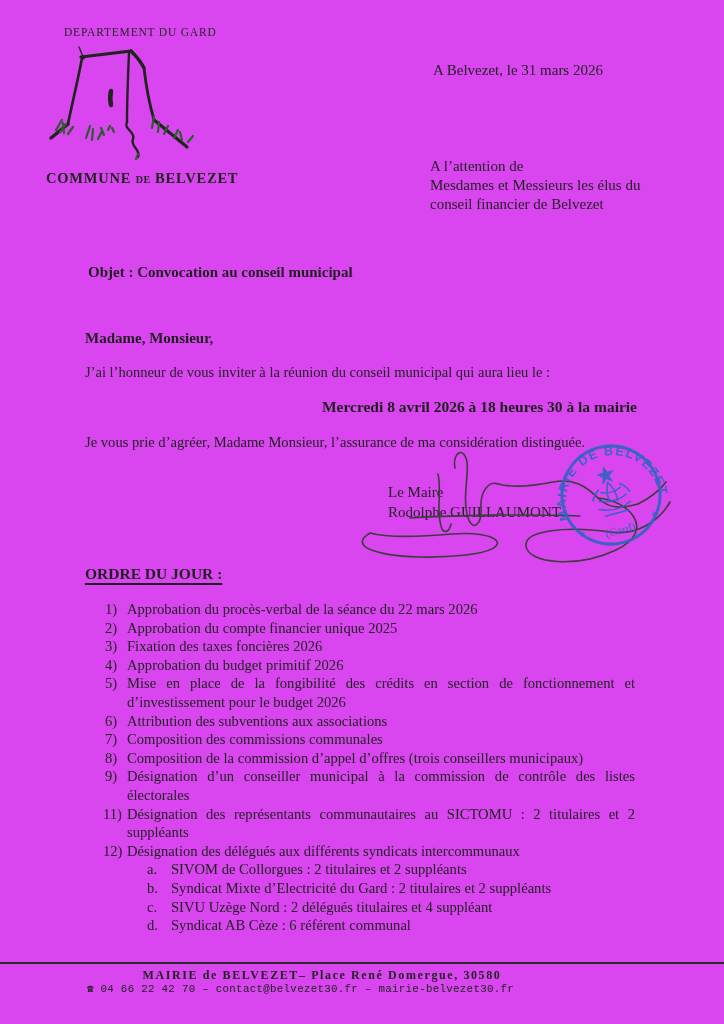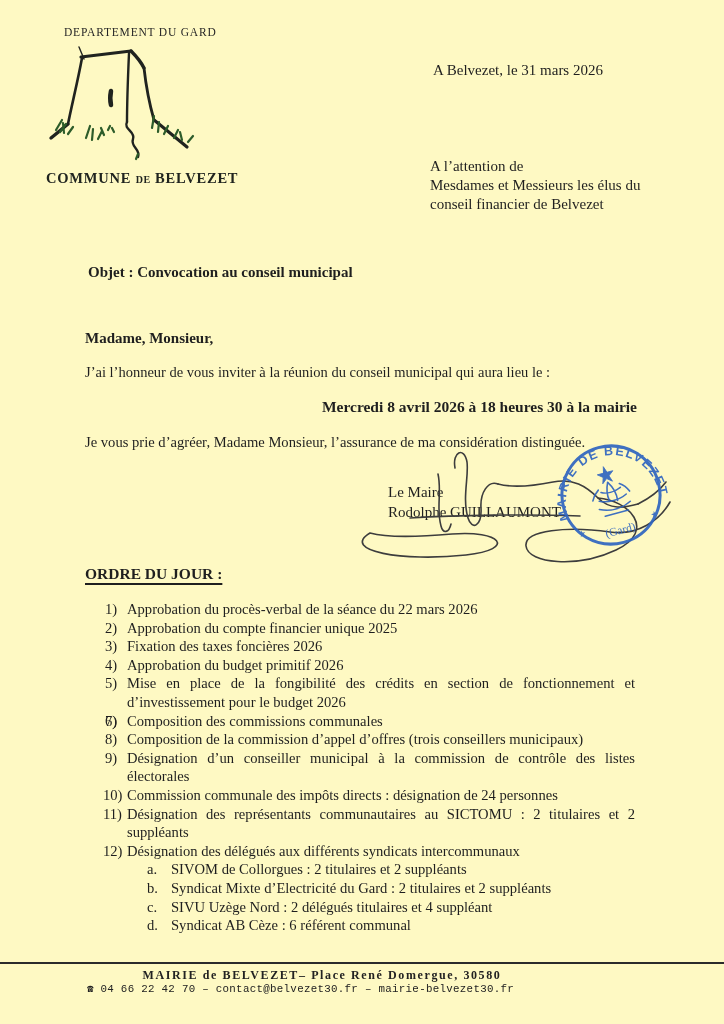--- a/index.html
+++ b/index.html
@@ -1,18 +1,18 @@
 <!DOCTYPE html>
 <html><head>
 <meta charset="utf-8">
 <style>
   html,body { margin:0; padding:0; background:#e8e8e8; }
   .page {
     position:relative; width:724px; height:1024px; margin:0 auto;
-    background:#fef9c3; overflow:hidden;
+    background:#d946ef; overflow:hidden;
     font-family:"Liberation Serif","DejaVu Serif",serif;
     color:#1f1f1f;
   }
   
   .dept { position:absolute; left:64px; top:26px; font-size:11.5px; letter-spacing:0.8px; color:#262626; }
   .tower { position:absolute; left:48px; top:38px; }
   .commune { position:absolute; left:46px; top:170px; font-weight:bold; font-size:14.5px; letter-spacing:0.8px; color:#20241f; }
   .commune .de { font-size:10px; letter-spacing:0.5px;margin-top:29px; }
   
   .dateline { position:absolute; left:433px; top:62px; font-size:15px; }
@@ -134,28 +134,27 @@
 
   <div class="agenda">
     <div class="agenda-item"><span class="num">1)</span><span class="txt">Approbation du procès-verbal de la séance du 22 mars 2026</span></div>
     <div class="agenda-item"><span class="num">2)</span><span class="txt">Approbation du compte financier unique 2025</span></div>
     <div class="agenda-item"><span class="num">3)</span><span class="txt">Fixation des taxes foncières 2026</span></div>
     <div class="agenda-item"><span class="num">4)</span><span class="txt">Approbation du budget primitif 2026</span></div>
     <div class="agenda-item justify">
         <span class="num">5)</span>
         <span class="txt">Mise en place de la fongibilité des crédits en section de fonctionnement et d’investissement pour le budget 2026</span>
       </div>
-    <div class="agenda-item"><span class="num">6)</span></div>
+    <div class="agenda-item"><span class="num">6)</span><span class="txt">Attribution des subventions aux associations</span></div>
     <div class="agenda-item"><span class="num">7)</span><span class="txt">Composition des commissions communales</span></div>
     <div class="agenda-item"><span class="num">8)</span><span class="txt">Composition de la commission d’appel d’offres (trois conseillers municipaux)</span></div>
     <div class="agenda-item justify">
         <span class="num">9)</span>
         <span class="txt">Désignation d’un conseiller municipal à la commission de contrôle des listes électorales</span>
       </div>
-    <div class="agenda-item wide-num"><span class="num">10)</span><span class="txt">Commission communale des impôts directs : désignation de 24 personnes</span></div>
     <div class="agenda-item wide-num justify">
         <span class="num">11)</span>
         <span class="txt">Désignation des représentants communautaires au SICTOMU : 2 titulaires et 2 suppléants</span>
       </div>
     <div class="agenda-item wide-num"><span class="num">12)</span><span class="txt">Désignation des délégués aux différents syndicats intercommunaux</span></div>
     <div class="agenda-item sub"><span class="num">a.</span><span class="txt">SIVOM de Collorgues : 2 titulaires et 2 suppléants</span></div>
     <div class="agenda-item sub"><span class="num">b.</span><span class="txt">Syndicat Mixte d’Electricité du Gard : 2 titulaires et 2 suppléants</span></div>
     <div class="agenda-item sub"><span class="num">c.</span><span class="txt">SIVU Uzège Nord : 2 délégués titulaires et 4 suppléant</span></div>
     <div class="agenda-item sub"><span class="num">d.</span><span class="txt">Syndicat AB Cèze : 6 référent communal</span></div>
   </div>

